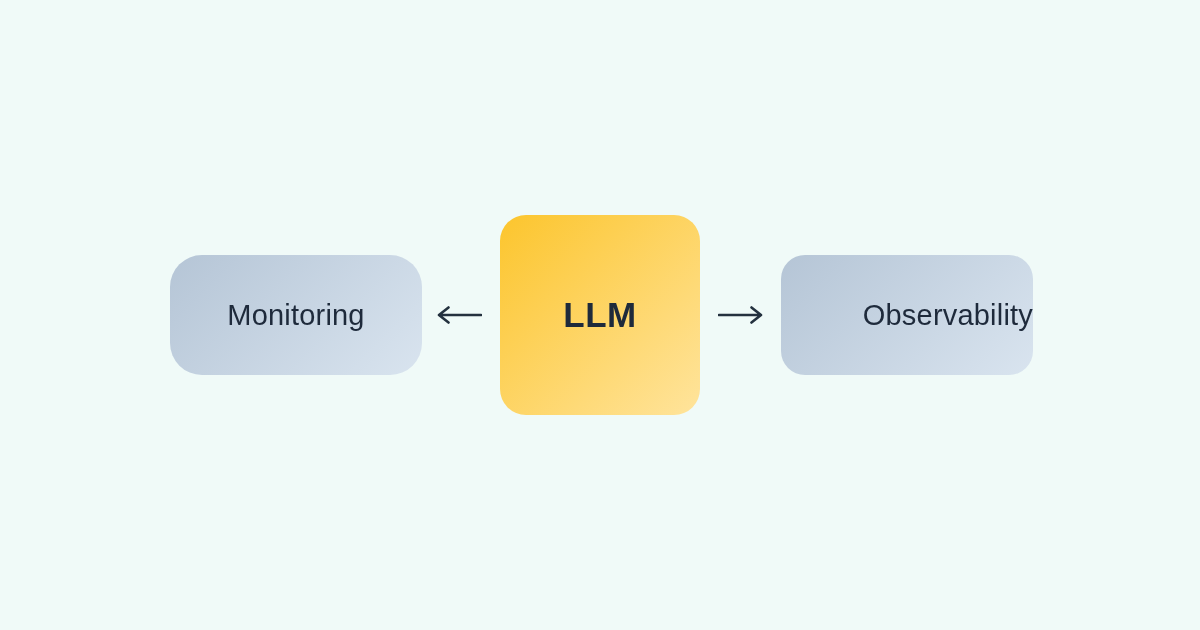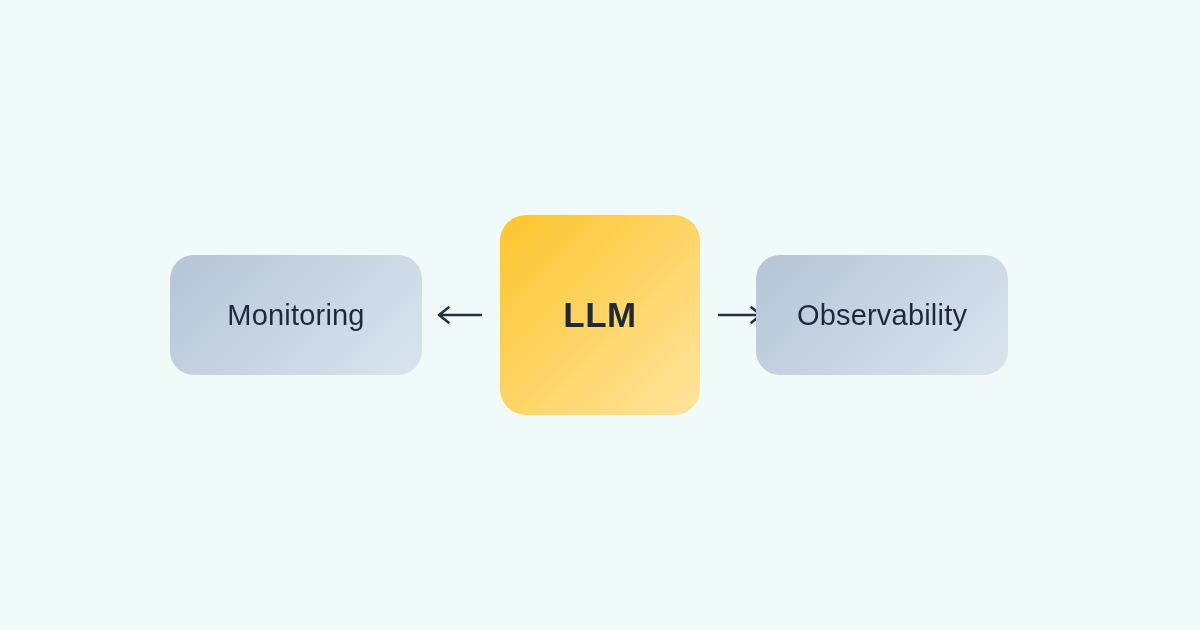--- a/index.html
+++ b/index.html
@@ -38,23 +38,23 @@
   .node-center {
     width: 200px;
     height: 200px;
     border-radius: 26px;
   }
   .node-center .label {
     font-size: 35px;
     font-weight: 600;
     letter-spacing: 0.5px;
   }
-  #node-monitoring   { left: 170px; top: 255px; }
+  #node-monitoring   { left: 170px; top: 255px; border-radius: 32px; }
   #node-llm          { left: 500px; top: 215px; }
-  #node-observability{ left: 756px; top: 255px; }
+  #node-observability{ left: 781px; top: 255px; justify-content: flex-end; }
   .arrow {
     position: absolute;
     top: 303px;
     width: 46px;
     height: 24px;
   }
   #arrow-left  { left: 436px; }
   #arrow-right { left: 718px; }
 </style>
 </head>

